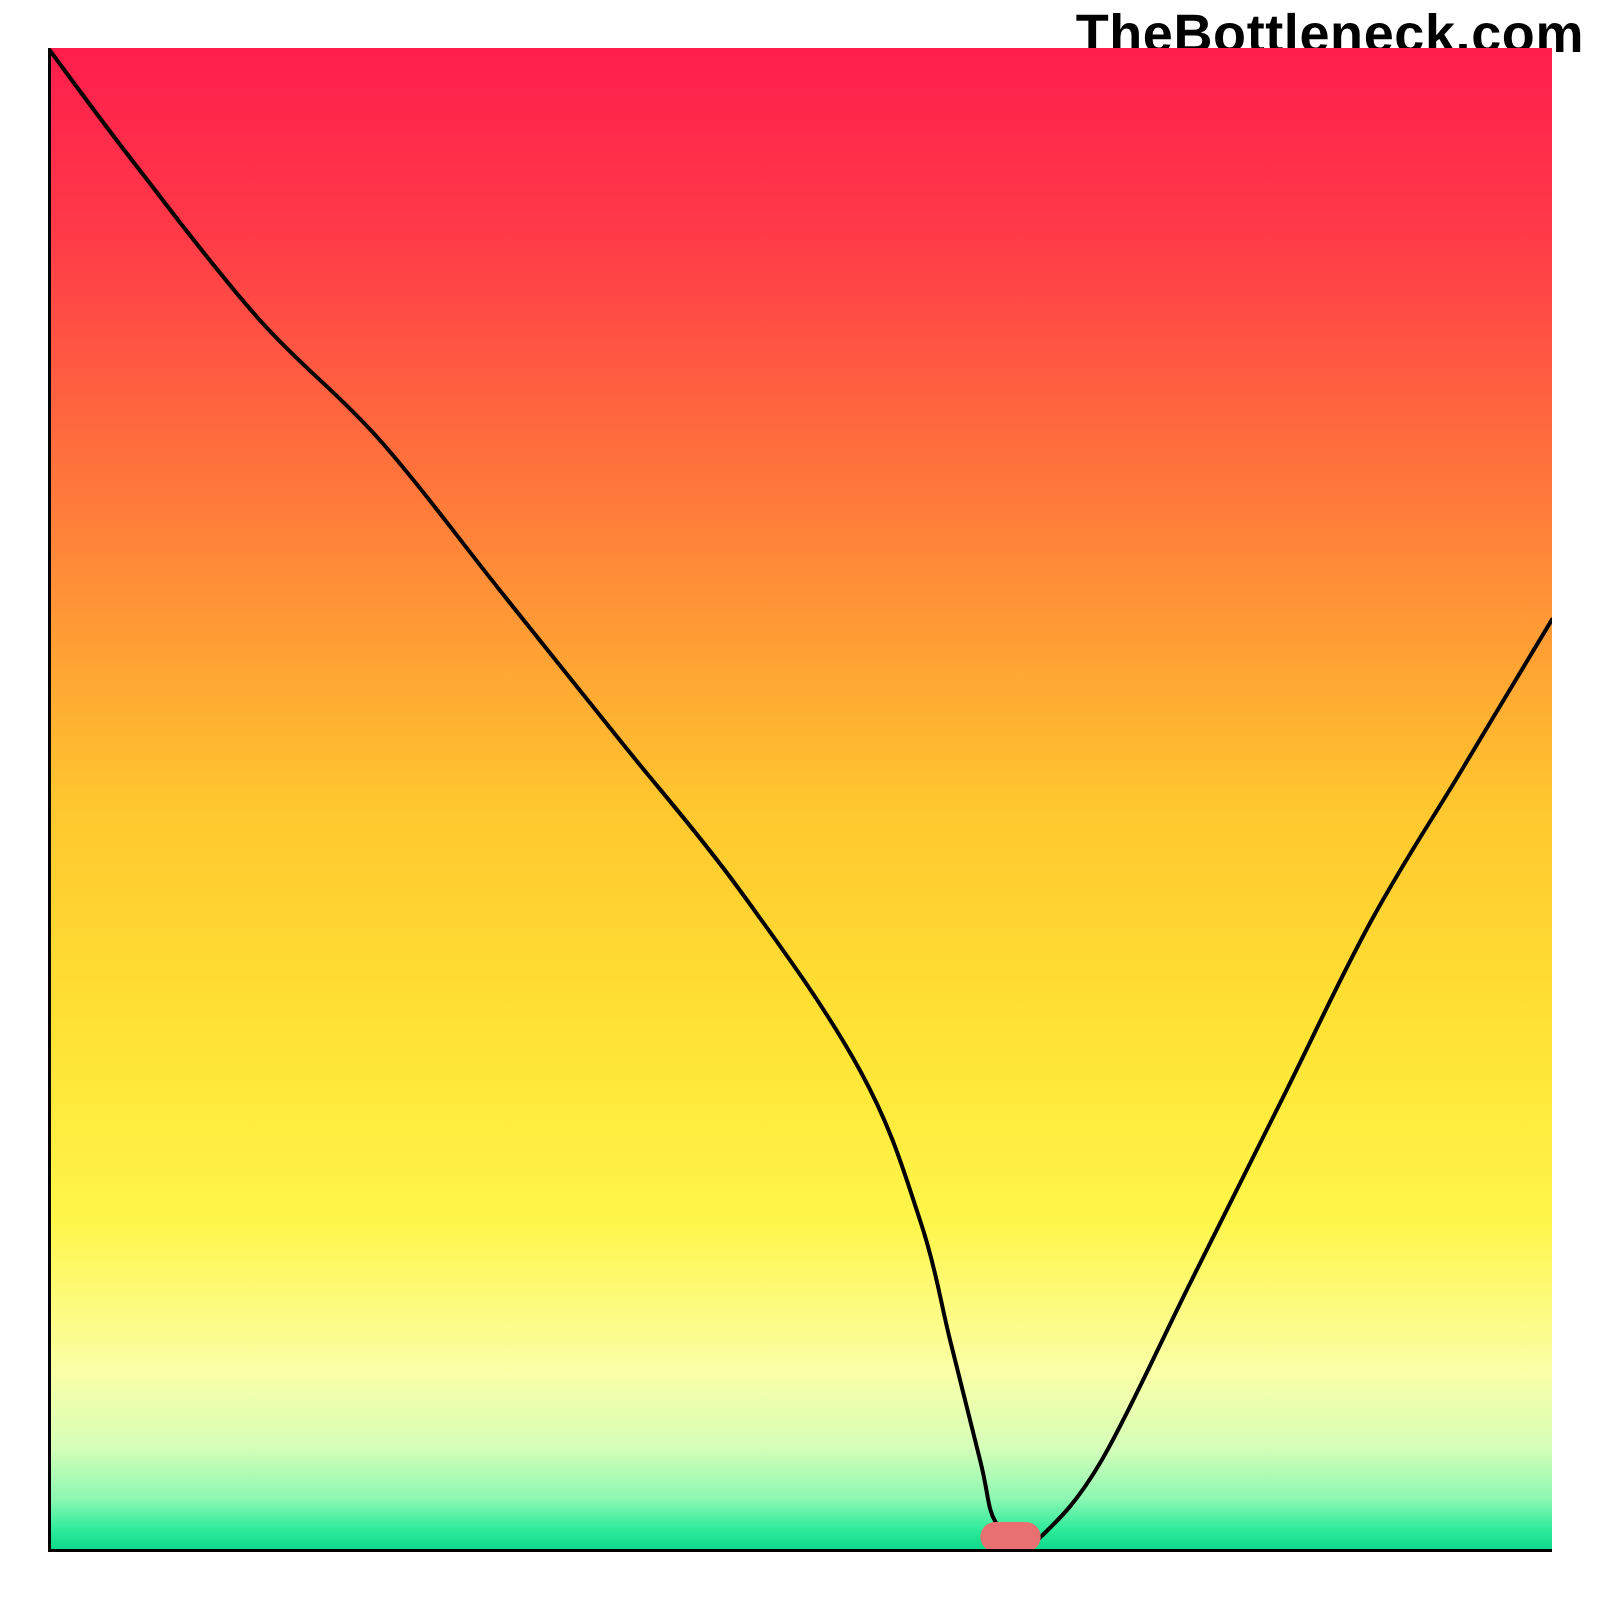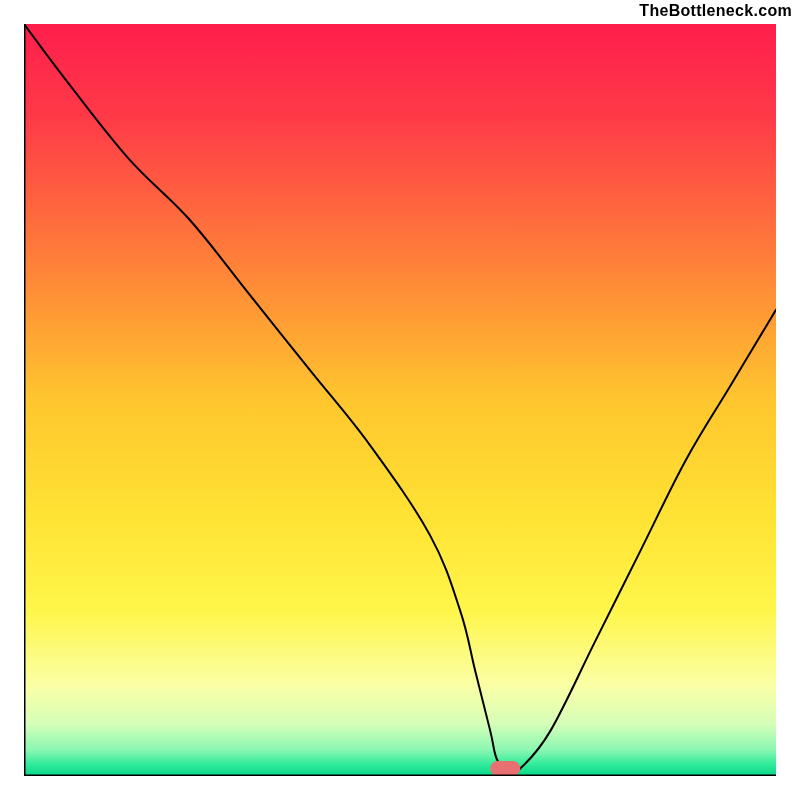--- a/index.html
+++ b/index.html
@@ -1,18 +1,18 @@
 <!DOCTYPE html>
 <html><head>
 <meta charset="utf-8">
 <style>
   html, body { margin: 0; padding: 0; width: 800px; height: 800px; background: #fff; }
   .chart-container { position: relative; width: 800px; height: 800px; }
   .plot-area { position: absolute; left: 24px; top: 24px; width: 752px; height: 752px; }
-  .attribution { position: absolute; top: 2px; right: 8px; color: #000; font-family: Arial, Helvetica, sans-serif; font-size: 16px; font-weight: 600; letter-spacing: 0.3px; }
+  .attribution { position: absolute; top: 2px; right: 8px; color: #000; font-family: Arial, Helvetica, sans-serif; font-size: 27px; font-weight: 600; letter-spacing: 0.3px; }
   svg { display: block; }
 </style>
 </head>
 <body>
 
 <div class="chart-container">
   <div class="attribution">TheBottleneck.com</div>
   <div class="plot-area">
     <svg id="chart-svg" width="752" height="752" viewBox="0 0 752 752">
         <defs>

